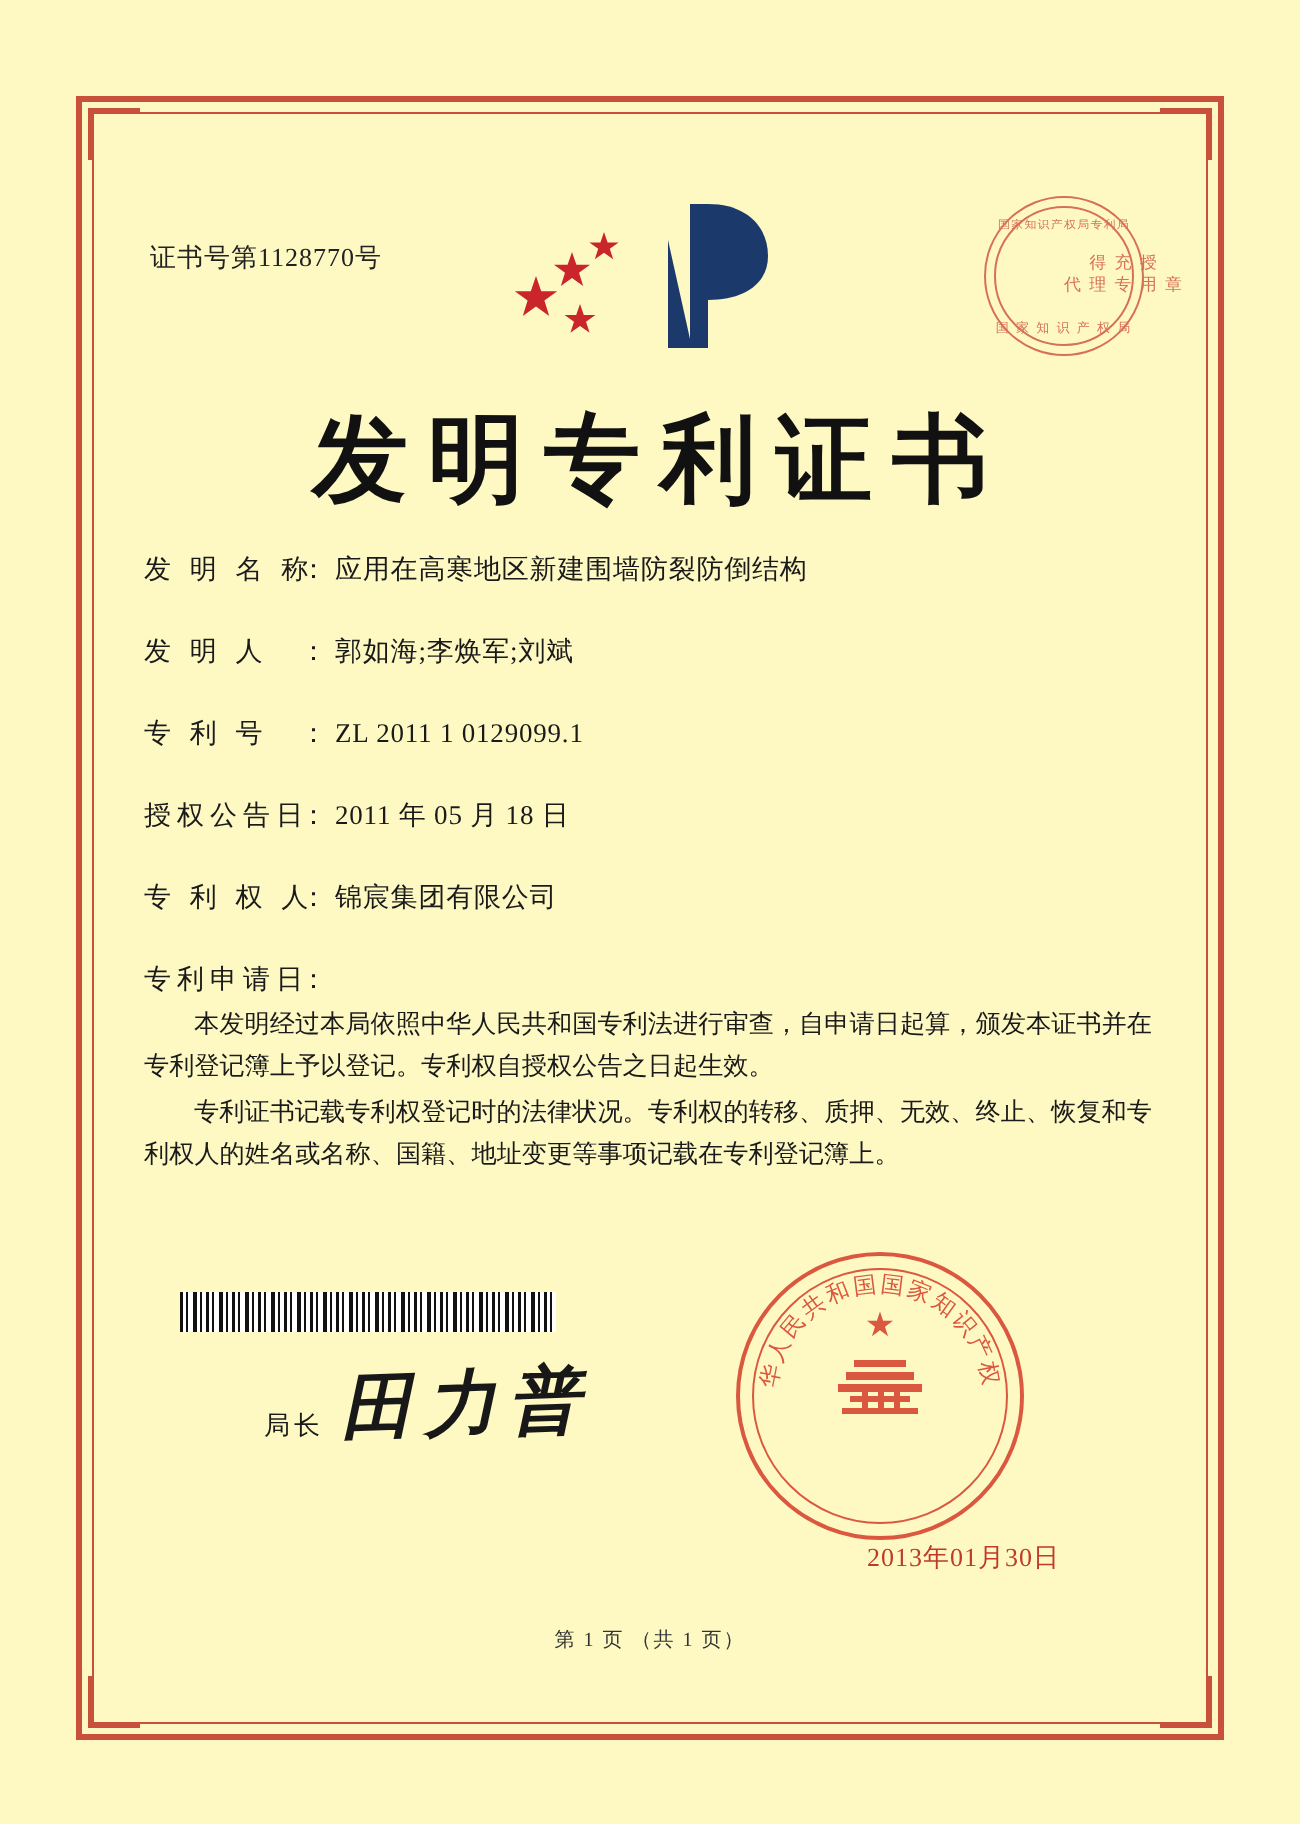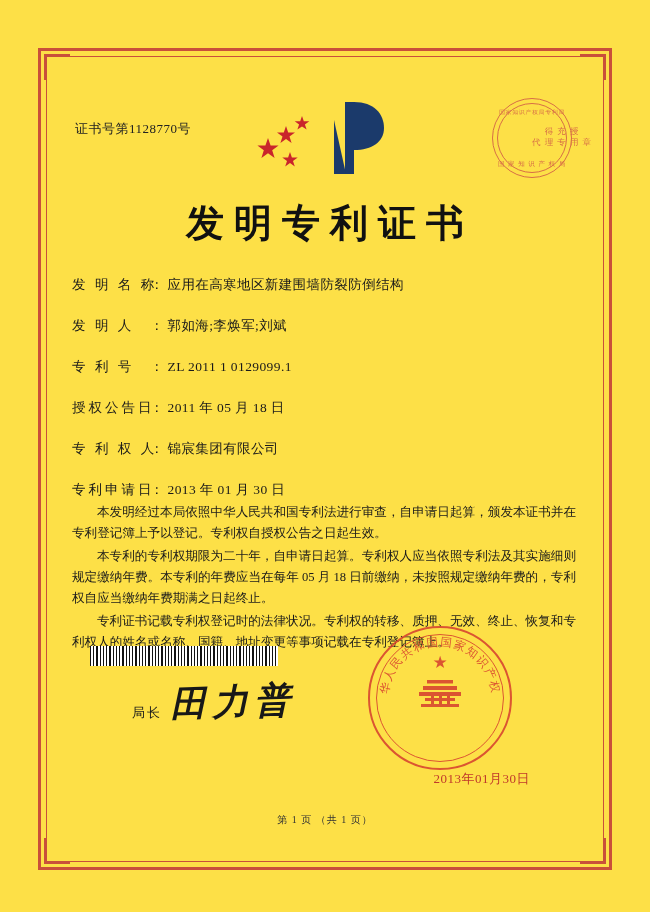--- a/index.html
+++ b/index.html
@@ -12,21 +12,21 @@
     background: #ffffff;
     font-family: "Liberation Serif", serif;
     color: #1a1a1a;
     overflow: hidden;
   }
 
   .certificate {
     position: relative;
     width: 650px;
     height: 912px;
-    background: #fde047;
+    background: #fef9c3;
     box-sizing: border-box;
   }
 
   
   .border-outer {
     position: absolute;
     left: 38px;
     top: 48px;
     right: 38px;
     bottom: 42px;
@@ -130,21 +130,21 @@
     height: 96px;
   }
 
   
   .main-title {
     position: absolute;
     left: 0;
     right: 0;
     top: 128px;
     text-align: center;
-    font-size: 38px;
+    font-size: 48px;
     font-weight: bold;
     letter-spacing: 10px;
     text-indent: 10px;
     color: #111;
     font-family: "DejaVu Serif", serif;
   }
 
   
   .fields {
     position: absolute;
@@ -364,28 +364,26 @@
 
       <div class="field-row">
         <span class="field-label">专 利 权 人</span>
         <span class="field-colon">：</span>
         <span class="field-value">锦宸集团有限公司</span>
       </div>
 
       <div class="field-row">
         <span class="field-label">专利申请日</span>
         <span class="field-colon">：</span>
-        <span class="field-value">2013 年 01 月 30 日</span>
       </div>
 
     </div>
 
     <div class="body-text">
       <p>本发明经过本局依照中华人民共和国专利法进行审查，自申请日起算，颁发本证书并在专利登记簿上予以登记。专利权自授权公告之日起生效。</p>
-      <p>本专利的专利权期限为二十年，自申请日起算。专利权人应当依照专利法及其实施细则规定缴纳年费。本专利的年费应当在每年 05 月 18 日前缴纳，未按照规定缴纳年费的，专利权自应当缴纳年费期满之日起终止。</p>
       <p>专利证书记载专利权登记时的法律状况。专利权的转移、质押、无效、终止、恢复和专利权人的姓名或名称、国籍、地址变更等事项记载在专利登记簿上。</p>
     </div>
 
     <div class="barcode"></div>
 
     <div class="sign-label">局长</div>
     <div class="signature">田力普</div>
 
     <div class="big-seal">
       <div class="ring2"></div>

